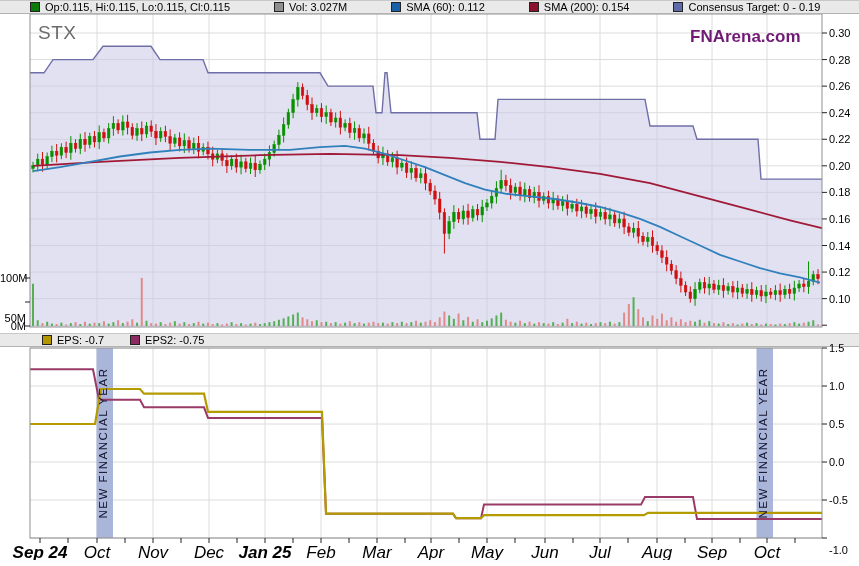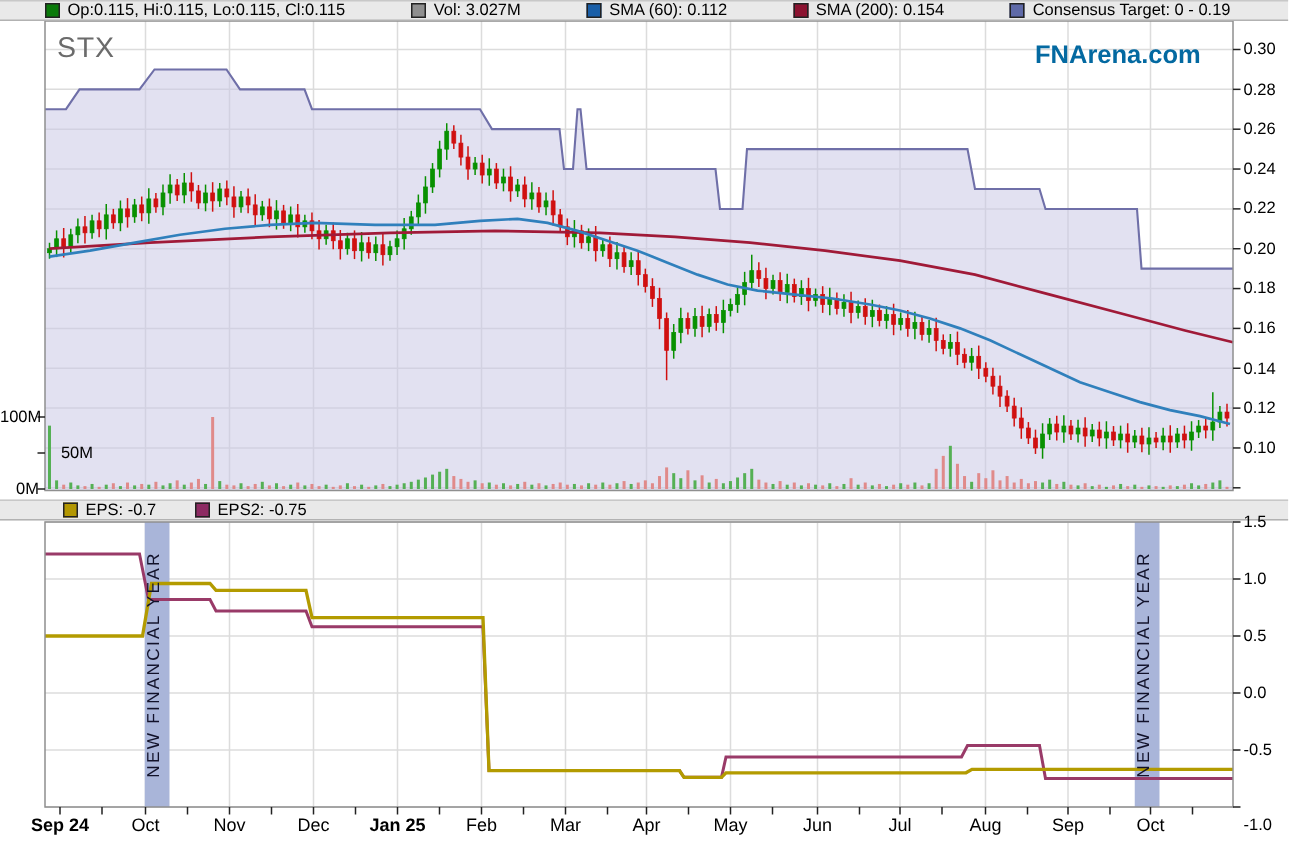--- a/index.html
+++ b/index.html
@@ -8,21 +8,21 @@
   .legend-bar{position:absolute;left:0;width:859px;height:14px;background:#e9e9e9;
               border-top:1px solid #c8c8c8;border-bottom:1px solid #b2b2b2;
               display:flex;align-items:center;box-sizing:border-box;}
   .legend-bar.top{top:0;padding-left:30px;gap:44px;}
   .legend-bar.bottom{top:333px;padding-left:42px;gap:26px;}
   .legend-item{display:flex;align-items:center;font-size:11px;color:#000;white-space:nowrap;}
   .swatch{width:8px;height:8px;border:1px solid #222;margin-right:5px;flex:0 0 auto;}
   #chart-svg{position:absolute;left:0;top:0;}
   .axis-label{position:absolute;font-size:11px;color:#000;line-height:12px;}
   .vol-label{position:absolute;font-size:11px;color:#000;width:26px;text-align:right;line-height:12px;}
-  .month-label{position:absolute;font-size:12px;color:#000;transform:translateX(-50%);white-space:nowrap;}
+  .month-label{position:absolute;font-size:17px;color:#000;transform:translateX(-50%);white-space:nowrap;font-style:italic;}
   .month-label.bold{font-weight:bold;}
   #ticker{position:absolute;left:38px;top:22px;font-size:19px;color:#6b6b6b;letter-spacing:0.5px;}
   #watermark{position:absolute;left:690px;top:27px;font-size:17px;font-weight:bold;color:#c32222;}
   .nfy{position:absolute;width:188px;height:16px;font-size:11.5px;letter-spacing:1.5px;color:#12122a;
        text-align:center;transform:rotate(-90deg);white-space:nowrap;}
 </style>
 </head>
 <body>
 
 <div id="figure">
@@ -653,21 +653,21 @@
         <span class="swatch" style="background: rgb(140, 18, 48);"></span>
         <span>SMA (200): 0.154</span>
       </span>
     <span class="legend-item">
         <span class="swatch" style="background: rgb(95, 106, 168);"></span>
         <span>Consensus Target: 0 - 0.19</span>
       </span>
   </div>
 
   <div id="ticker">STX</div>
-  <div id="watermark" style="color: #0369a1;">FNArena.com</div>
+  <div id="watermark" style="color: #701a75;">FNArena.com</div>
 
   <div class="legend-bar bottom">
     <span class="legend-item">
         <span class="swatch" style="background: rgb(179, 151, 0);"></span>
         <span>EPS: -0.7</span>
       </span>
     <span class="legend-item">
         <span class="swatch" style="background: rgb(141, 42, 98);"></span>
         <span>EPS2: -0.75</span>
       </span>
@@ -685,21 +685,21 @@
       <div class="axis-label" style="left: 829px; top: 159.82px;">0.20</div>
       <div class="axis-label" style="left: 829px; top: 186.384px;">0.18</div>
       <div class="axis-label" style="left: 829px; top: 212.948px;">0.16</div>
       <div class="axis-label" style="left: 829px; top: 239.512px;">0.14</div>
       <div class="axis-label" style="left: 829px; top: 266.076px;">0.12</div>
       <div class="axis-label" style="left: 829px; top: 292.64px;">0.10</div>
       <div class="axis-label" style="left: 829px; top: 319.204px; padding-left: 48px;">0.08</div>
     </div>
   <div id="volume-axis">
       <div class="vol-label" style="left: 0px; top: 272px; text-align: center;">100M</div>
-      <div class="vol-label" style="left: 0px; top: 296px; padding-left: 36px;">50M</div>
+      <div class="vol-label" style="left: 0px; top: 312px;">50M</div>
       <div class="vol-label" style="left: 0px; top: 320px;">0M</div>
     </div>
   <div id="eps-axis">
       <div class="axis-label" style="left: 829px; top: 342px;">1.5</div>
       <div class="axis-label" style="left: 829px; top: 380px;">1.0</div>
       <div class="axis-label" style="left: 829px; top: 418px;">0.5</div>
       <div class="axis-label" style="left: 829px; top: 456px;">0.0</div>
       <div class="axis-label" style="left: 829px; top: 494px;">-0.5</div>
       <div class="axis-label" style="left: 829px; top: 532px; margin-top: 12px;">-1.0</div>
     </div>

